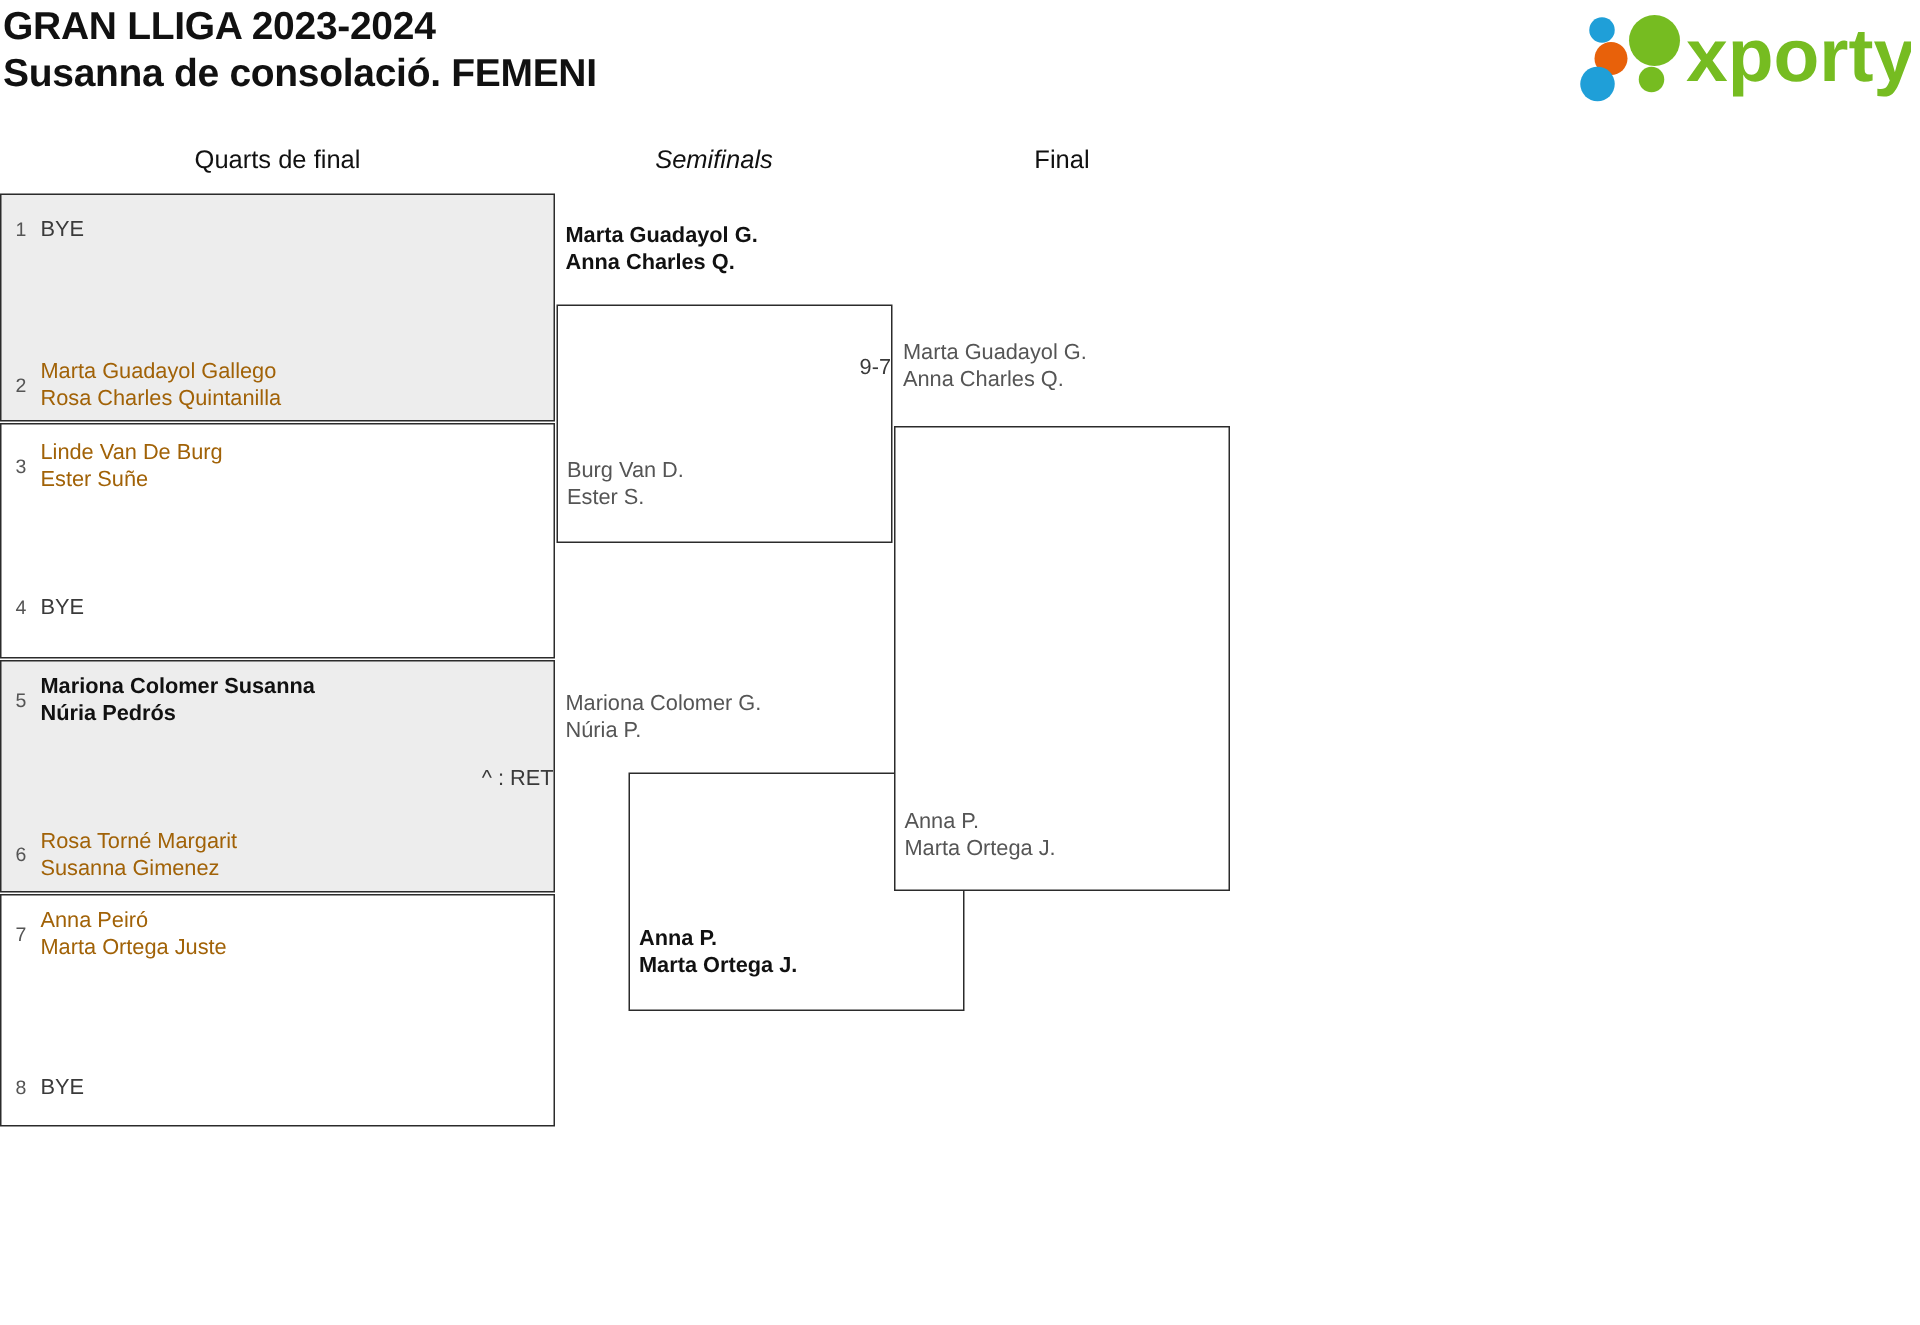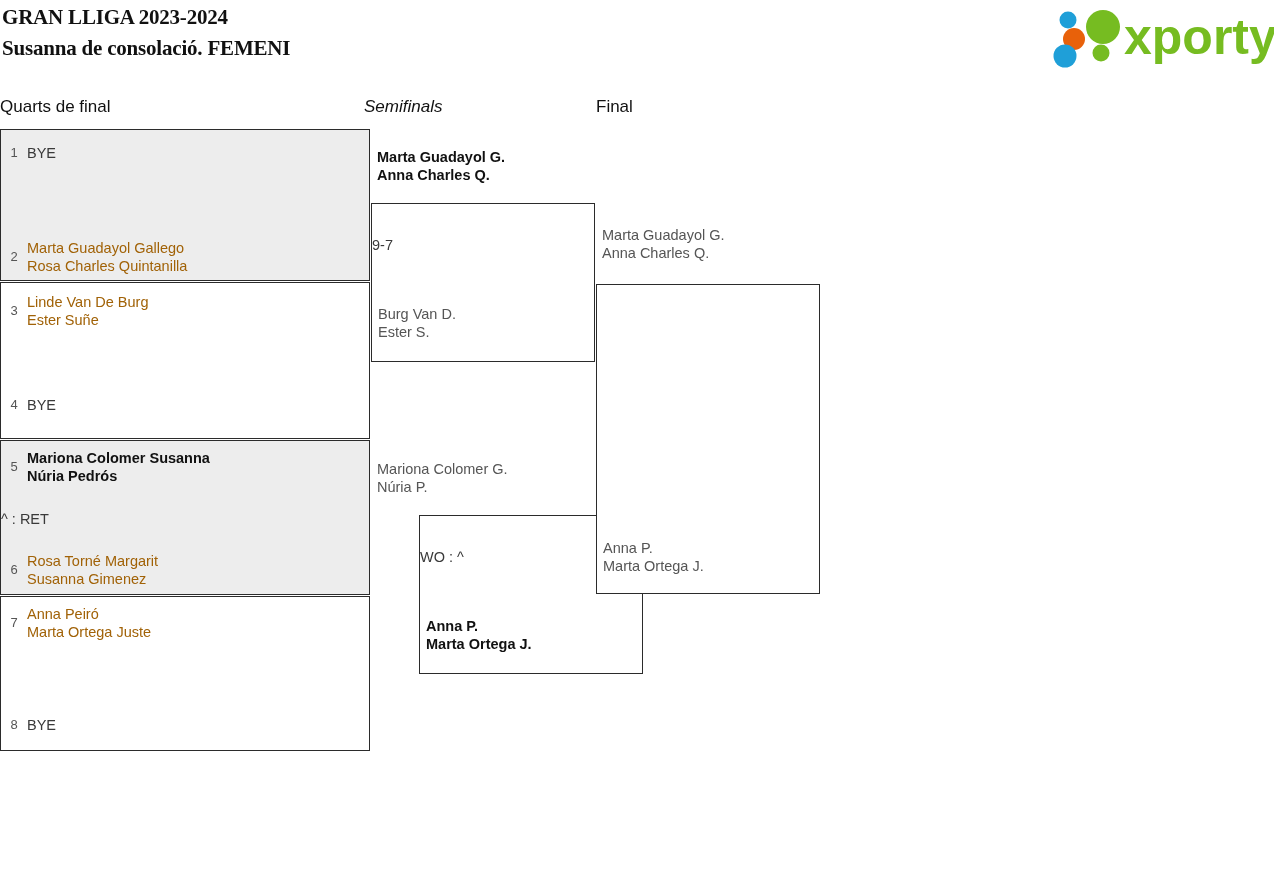--- a/index.html
+++ b/index.html
@@ -17,42 +17,42 @@
     overflow: hidden;
   }
 
   
   .title-block {
     position: absolute;
     left: 0; top: 0;
     padding: 2px 0 0 2px;
   }
   .title-line {
-    font-size: 21px;
+    font-size: 26px;
     font-weight: 700;
     letter-spacing: -0.2px;
     line-height: 31px;
     white-space: nowrap;
     color: #111111;
-    font-family: Liberation Serif, serif;
   }
 
   .logo {
     position: absolute;
     right: 6px; top: 6px;
     width: 226px; height: 62px;
   }
 
   
   .col-head {
     position: absolute;
     font-size: 17px;
     font-weight: 400;
     color: #111111;
     white-space: nowrap;
+    text-align: center;
   }
   .col-head.qf  { left: 0;    top: 97px; width: 370px; }
   .col-head.sf  { left: 364px;top: 97px; width: 224px; font-style: italic; }
   .col-head.fin { left: 596px;top: 97px; width: 224px; }
 
   
   .bracket { position: absolute; left: 0; top: 0; }
 
   .match {
     position: absolute;
@@ -84,21 +84,21 @@
     line-height: 18px;
     color: #a16207;
     white-space: nowrap;
   }
   .names.win { font-weight: 700; color: #111111; }
   .names.bye { color: #3a3a3a; font-size: 14.5px; }
 
   .score {
     position: absolute;
     width: 100%;
-    text-align: left;
+    text-align: right;
     font-size: 14.5px;
     color: #3a3a3a;
     white-space: nowrap;
   }
 
   
   .label {
     position: absolute;
     font-size: 14.5px;
     line-height: 18px;

